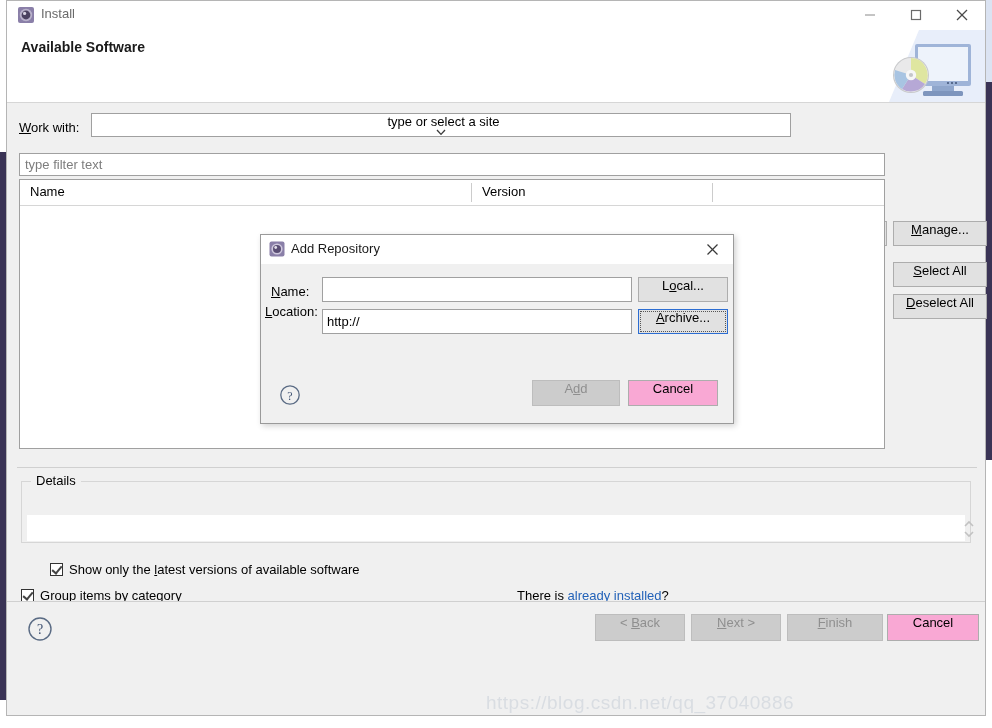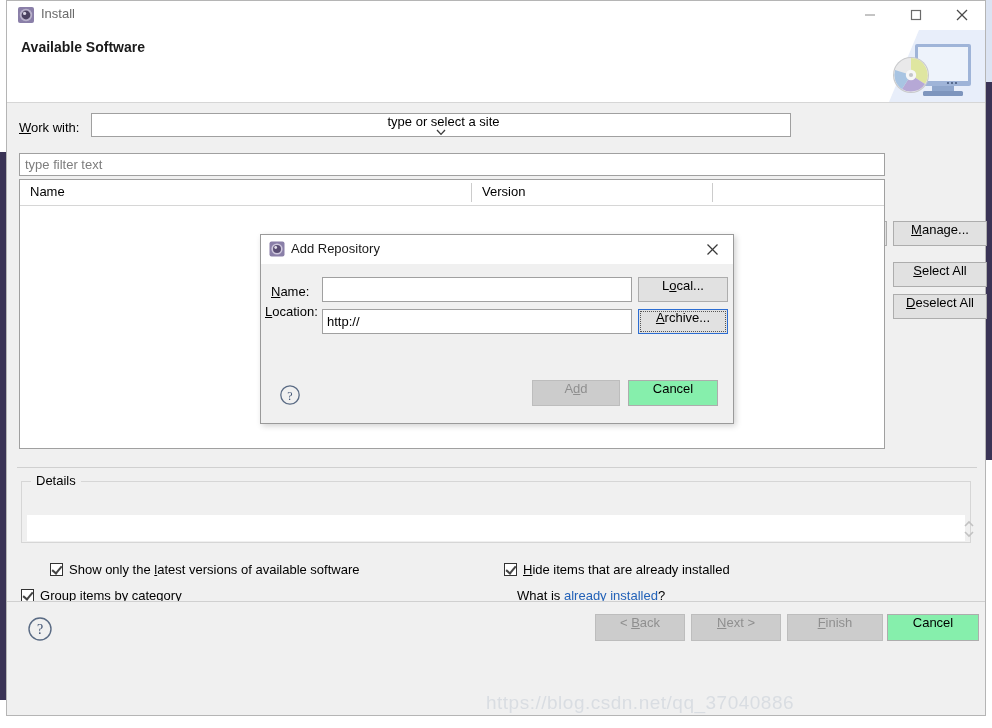--- a/index.html
+++ b/index.html
@@ -68,21 +68,21 @@
   #workwith-value{padding-left:5px;font-size:13px;color:#000;flex:1;}
   #workwith-arrow{width:22px;display:flex;align-items:center;justify-content:center;}
 
   .btn{
     background:#e1e1e1;border:1px solid #adadad;box-sizing:border-box;
     font-family:"Liberation Sans", sans-serif;font-size:13px;color:#000;
     display:flex;align-items:flex-start;justify-content:center;
     padding:0;
   }
   .btn.disabled{background:#cccccc;border-color:#bdbdbd;color:#8f8f8f;}
-  .btn.plain{background:#86efac;border:1px solid #adadad;}
+  .btn.plain{background:#f9a8d4;border:1px solid #adadad;}
 
   #btn-add{position:absolute;left:790px;top:118px;width:90px;height:25px;}
   #btn-manage{position:absolute;left:886px;top:118px;width:94px;height:25px;}
   #btn-selectall{position:absolute;left:886px;top:159px;width:94px;height:25px;}
   #btn-deselectall{position:absolute;left:886px;top:191px;width:94px;height:25px;}
 
   #filter-input{
     position:absolute;left:12px;top:50px;width:866px;height:23px;
     background:#fff;border:1px solid #a0a0a0;box-sizing:border-box;
     display:flex;align-items:center;
@@ -301,27 +301,23 @@
       <span><u>G</u>roup items by category</span>
     </label>
     <label class="optrow" id="opt3">
       <span class="cbx"></span>
       <span>Show only software applicable to target environment</span>
     </label>
     <label class="optrow" id="opt4">
       <span class="cbx checked"></span>
       <span><u>C</u>ontact all update sites during install to find required software</span>
     </label>
-    <label class="optrow" id="opt5">
-      <span class="cbx checked"></span>
-      <span><u>H</u>ide items that are already installed</span>
-    </label>
 
     <div id="whatis">
-      <span>What is </span><a href="#">already installed</a><span>?</span>
+      <span>There is </span><a href="#">already installed</a><span>?</span>
     </div>
 
     <div id="footer">
       <span id="help-bottom">
         <svg width="26" height="26" viewBox="0 0 26 26">
           <circle cx="13" cy="13" r="11" fill="none" stroke="#5a6b84" stroke-width="1.4"></circle>
           <text x="13" y="18" font-size="14" font-family="Liberation Serif, serif" fill="#3e5070" text-anchor="middle">?</text>
         </svg>
       </span>
       <button class="btn disabled" id="btn-back">

